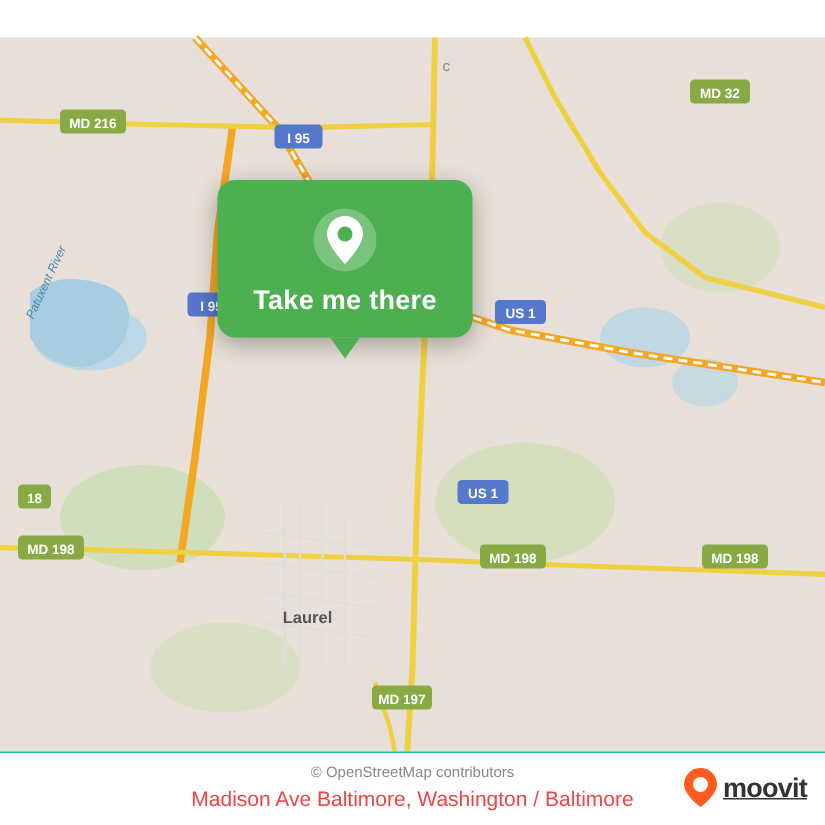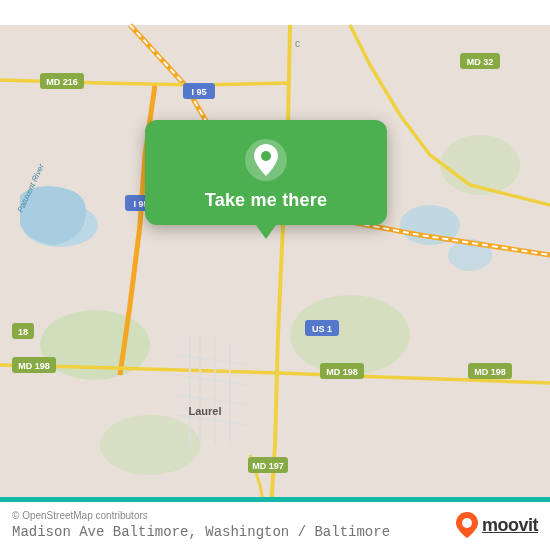--- a/index.html
+++ b/index.html
@@ -25,21 +25,21 @@
       height: 100%;
       position: absolute;
       top: 0; left: 0;
     }
 
     
     #popup {
       position: absolute;
       top: 120px;
       left: 145px;
-      width: 242px;
+      width: 170px;
       background: #4CAF50;
       border-radius: 12px;
       padding: 18px 16px 14px;
       display: flex;
       flex-direction: column;
       align-items: center;
       box-shadow: 0 4px 16px rgba(0,0,0,0.3);
       cursor: pointer;
       z-index: 10;
     }
@@ -69,36 +69,36 @@
       white-space: nowrap;
     }
 
     
     #bottom-bar {
       position: absolute;
       bottom: 0;
       left: 0;
       width: 100%;
       background: #fff;
-      border-top: 5px solid #14b8a6;
+      border-top: 1px solid #14b8a6;
       padding: 8px 12px 10px;
       z-index: 10;
+      text-align: center;
     }
 
     #copyright {
       font-size: 10px;
       color: #888;
       margin-bottom: 3px;
     }
 
     #location-title {
       font-size: 14px;
-      color: #737373;
+      color: #ef4444;
       font-weight: 500;
-      font-family: Liberation Mono, monospace;
     }
 
     .moovit-logo {
       position: absolute;
       bottom: 12px;
       right: 12px;
       display: flex;
       align-items: center;
       gap: 4px;
     }

